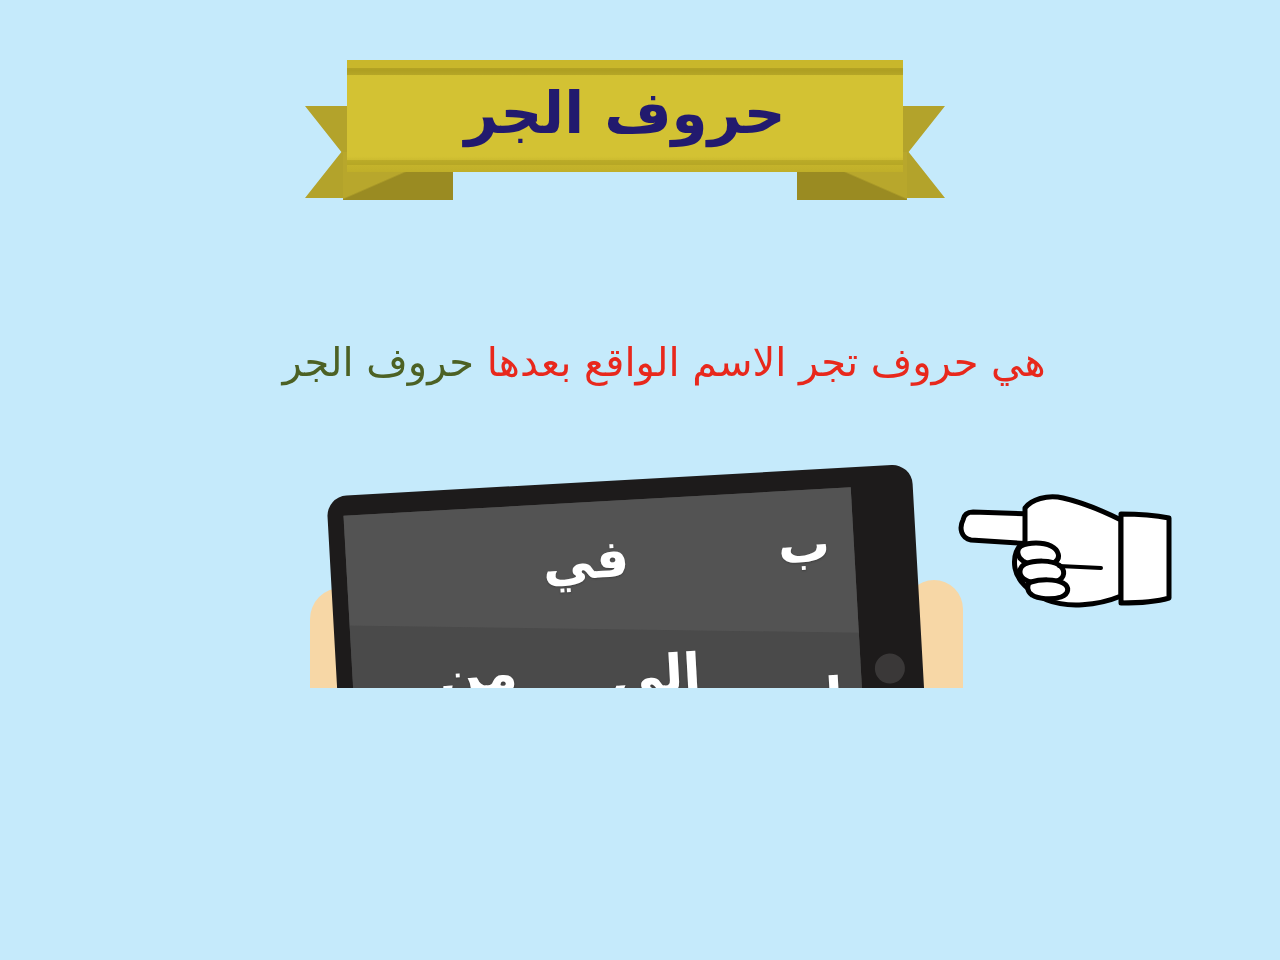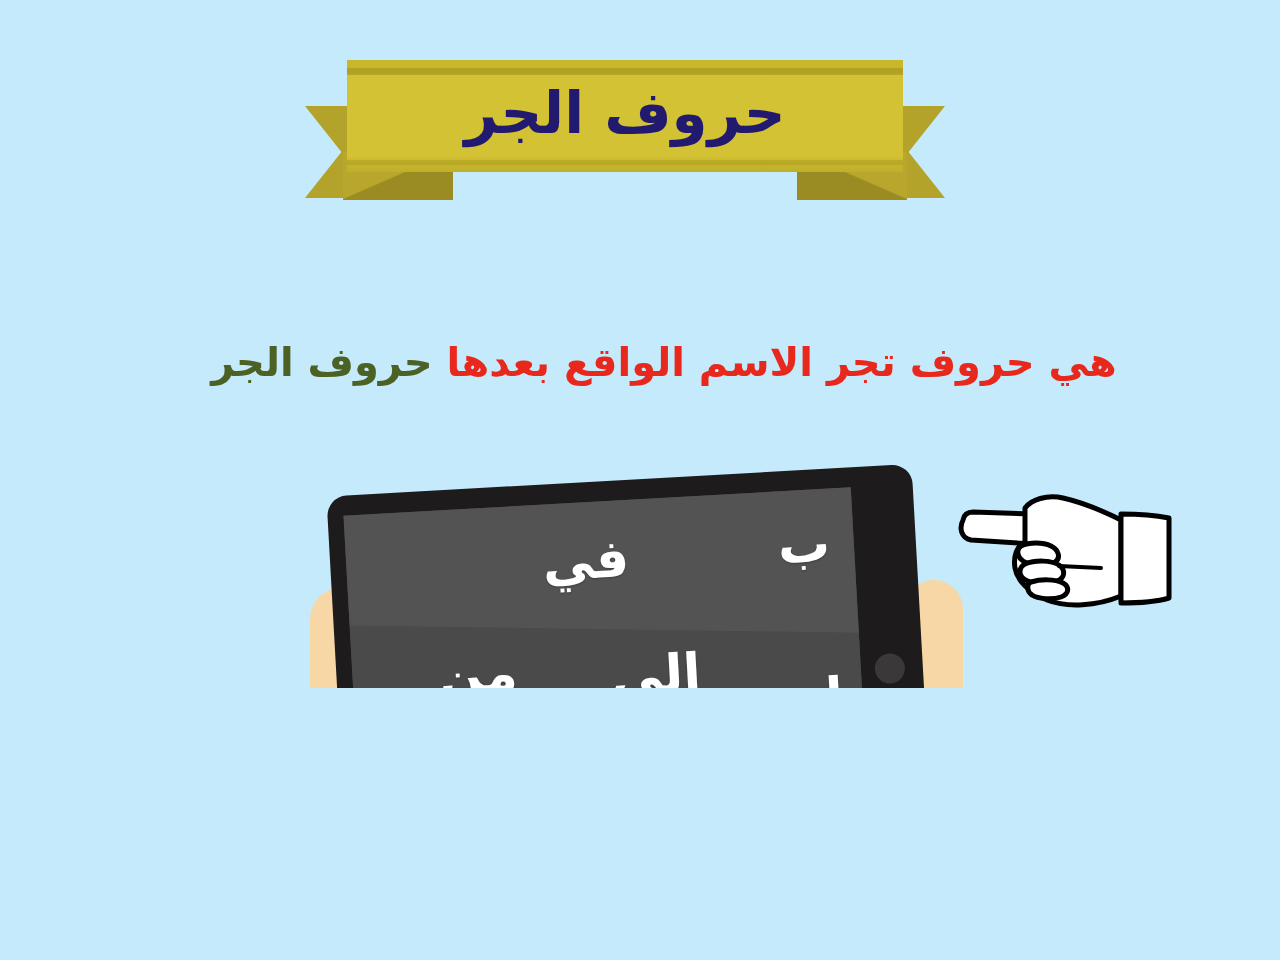--- a/index.html
+++ b/index.html
@@ -28,21 +28,21 @@
   .banner-title{
       position:absolute;left:42px;top:12px;width:556px;height:112px;
       display:flex;align-items:center;justify-content:center;
       direction:rtl;color:#221a6e;font-size:58px;font-weight:bold;
       letter-spacing:1px;line-height:1;padding-bottom:6px;box-sizing:border-box;
   }
 
   
   .subtitle{
       position:absolute;left:0;right:0;top:338px;text-align:center;direction:rtl;
-      font-size:40px;font-weight:bold;line-height:1.2;white-space:nowrap;padding-left:48px;
+      font-size:40px;font-weight:normal;line-height:1.2;white-space:nowrap;padding-left:48px;
   }
   .sub-green{color:#4c6124;}
   .sub-red{color:#e8281c;}
 
   
   .hand-side{position:absolute;background:#f7d7a6;}
   .hand-left{left:310px;top:588px;width:62px;height:200px;border-radius:40px 40px 26px 26px;}
   .hand-right{left:905px;top:580px;width:58px;height:210px;border-radius:40px 40px 26px 26px;}
 
   

